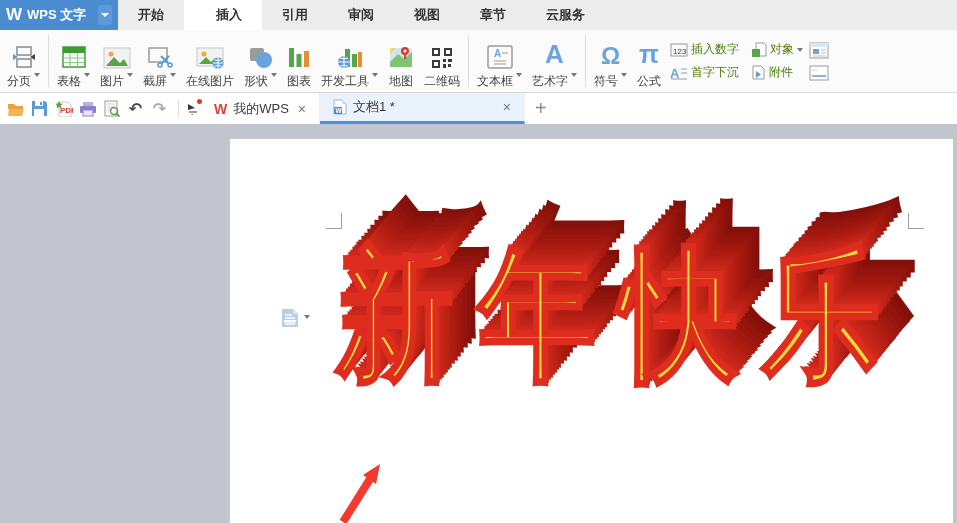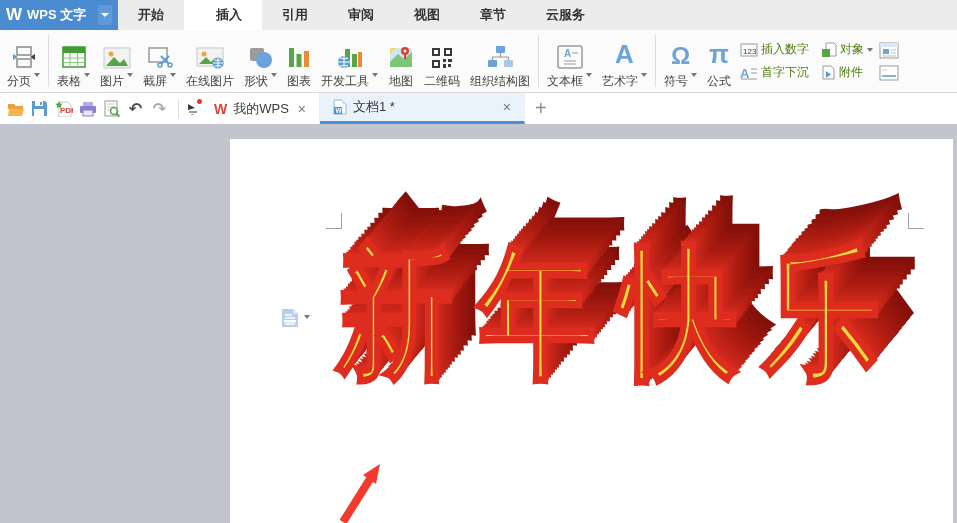--- a/index.html
+++ b/index.html
@@ -41,21 +41,21 @@
   .custom { position:relative; width:22px; height:21px; display:flex; align-items:center; justify-content:center; align-self:center; }
   .custom .dot { position:absolute; top:1px; right:2px; width:5px; height:5px; border-radius:50%; background:#e8362a; }
   .doc-tab { display:flex; align-items:center; gap:6px; padding:0 10px; font-size:13px; color:#3a3a3a; border-right:1px solid #eee; }
   .doc-tab .wlogo { color:#e04038; font-weight:bold; font-size:14px; }
   .doc-tab .close { color:#777; font-size:14px; padding:0 3px; }
   .doc-tab.active { background:#eaf2fc; border-bottom:3px solid #4a90d9; width:205px;padding-left:12px; }
   .doc-tab.active .close { margin-left:auto; }
   .newtab { color:#8a8a8a; font-size:20px; display:flex; align-items:center; padding:0 10px; }
 
   
-  .workspace { position:relative; flex:1 1 auto; background:#c2c5cd; overflow:hidden;font-family:Liberation Serif, serif; }
+  .workspace { position:relative; flex:1 1 auto; background:#c2c5cd; overflow:hidden; }
   .page { position:absolute; left:230px; top:15px; width:723px; bottom:-6px; background:#fff; }
   .mark { position:absolute; width:16px; height:16px; }
   .mark.l { left:96px; top:74px; border-right:1px solid #9aa0a8; border-bottom:1px solid #9aa0a8; }
   .mark.r { left:678px; top:74px; border-left:1px solid #9aa0a8; border-bottom:1px solid #9aa0a8; }
   .wordart { position:absolute; left:106px; top:104px; font-size:118px; line-height:1; font-weight:bold; letter-spacing:24px; white-space:nowrap; color:#eed93e; -webkit-text-stroke:2.5px #de2c1e; transform:scaleY(1.22); transform-origin:top left;
     text-shadow:2px -2px 0 #d02a1d,4px -4px 0 #cb281b,6px -6px 0 #c62619,8px -8px 0 #c12417,10px -10px 0 #bc2216,12px -12px 0 #b72014,14px -14px 0 #b21e13,17px -17px 0 #ac1c11,20px -20px 0 #a61a10,23px -23px 0 #a0180f,26px -26px 0 #99160d,30px -30px 0 #92140c,34px -34px 0 #8b120b,38px -38px 0 #84100a; }
   .layout-btn { position:absolute; left:50px; top:168px; display:flex; align-items:flex-start; gap:4px; }
   .arrow-svg { position:absolute; left:323px; top:328px; }
 </style>
 </head>
@@ -233,33 +233,20 @@
               <rect x="13" y="18" width="3" height="4"></rect>
               <rect x="18" y="18" width="3" height="3"></rect>
             </g>
           </svg>
       </div>
       <div class="rib-label">
           <span>二维码</span>
         </div>
     </div>
 
-    <div class="rib-item">
-      <div class="rib-icon">
-        <svg width="28" height="26">
-            <rect x="10" y="2" width="9" height="7" rx="1" fill="#6ba3dc"></rect>
-            <path d="M14.5 9 v4 M6.5 13 h16 M6.5 13 v3 M22.5 13 v3" stroke="#9a9a9a" stroke-width="1.2" fill="none"></path>
-            <rect x="2" y="16" width="9" height="7" rx="1" fill="#6ba3dc"></rect>
-            <rect x="18" y="16" width="9" height="7" rx="1" fill="#a8c8ea"></rect>
-          </svg>
-      </div>
-      <div class="rib-label">
-          <span>组织结构图</span>
-        </div>
-    </div>
 
     <div class="sep"></div>
 
     <div class="rib-item">
       <div class="rib-icon">
         <svg width="28" height="26">
             <rect x="2" y="2" width="24" height="22" rx="2" fill="none" stroke="#9a9a9a" stroke-width="1.5"></rect>
             <text x="8" y="13" font-size="10" font-weight="bold" fill="#6ba3dc">A</text>
             <path d="M16 9 h6 M8 17 h12 M8 20 h12" stroke="#9a9a9a" stroke-width="1.2"></path>
           </svg>

